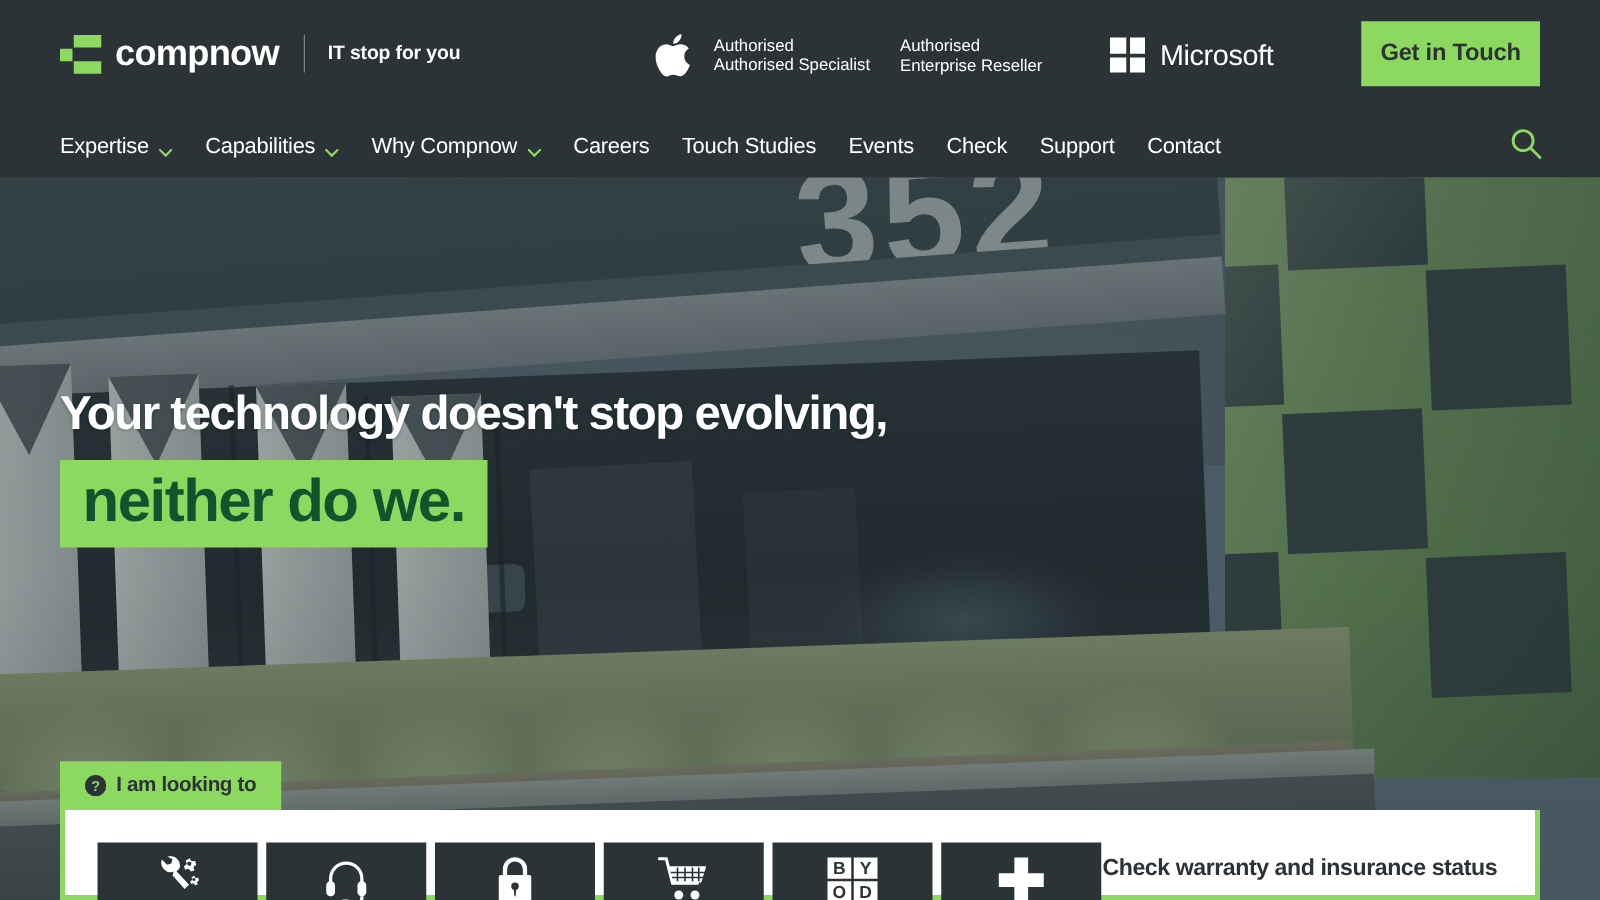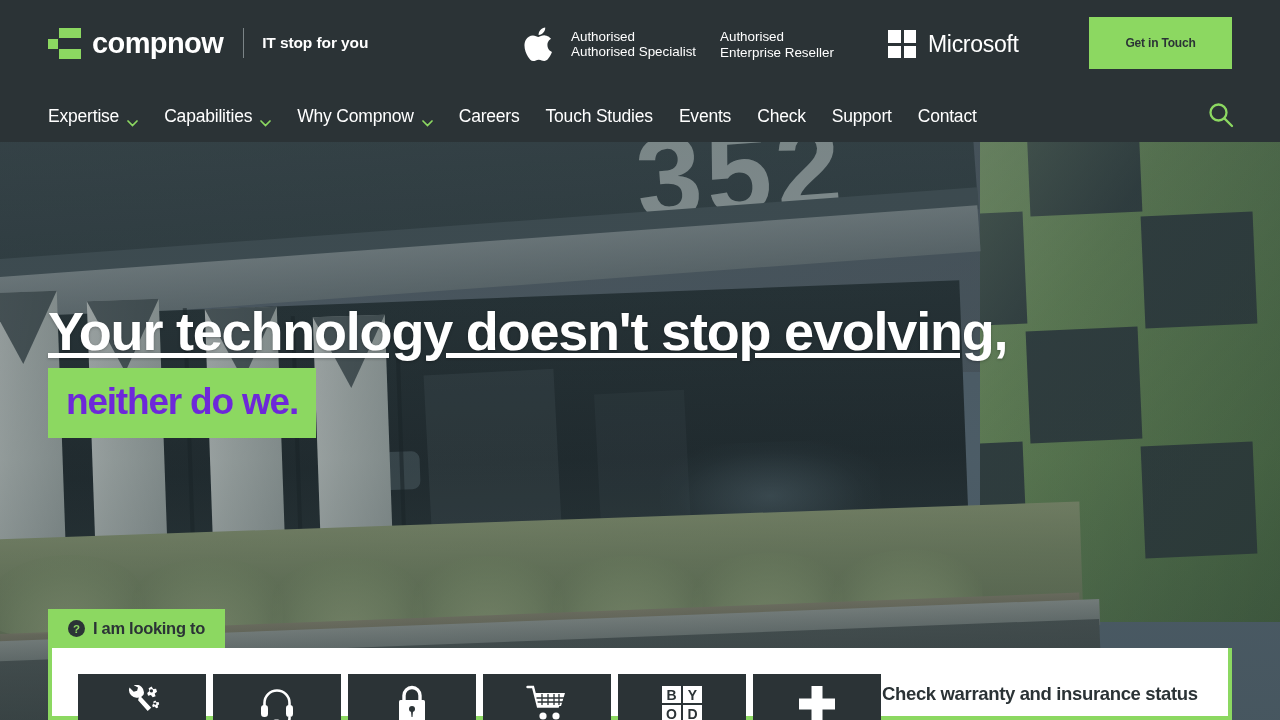--- a/index.html
+++ b/index.html
@@ -64,21 +64,21 @@
   .ms-tl { left: 0; top: 0; }
   .ms-tr { left: 15.5px; top: 0; }
   .ms-bl { left: 0; top: 15.5px; }
   .ms-br { left: 15.5px; top: 15.5px; }
   #ms-word { color: #ffffff; font-size: 23px; font-weight: 400; letter-spacing: -0.3px; }
   
   #cta-button {
     position: absolute; left: 1089px; top: 17px;
     width: 143px; height: 52px;
     background: #8cd861; border: none; cursor: pointer;
-    color: #2b3336; font-size: 12px; font-weight: 700;
+    color: #2b3336; font-size: 19px; font-weight: 700;
     font-family: "Liberation Sans", sans-serif;
     letter-spacing: -0.2px;
   }
 
   
   #navbar { position: absolute; top: 90px; left: 0; width: 1280px; height: 52px; }
   #nav-list {
     position: absolute; left: 48px; top: 0;
     display: flex; align-items: center; height: 52px; list-style: none;
   }
@@ -224,29 +224,28 @@
   }
   
   #hero-tint {
     position: absolute; inset: 0;
     background: linear-gradient(180deg, rgba(44,58,62,0.40) 0%, rgba(44,58,62,0.30) 55%, rgba(44,58,62,0.42) 100%);
   }
 
   
   #hero-copy { position: absolute; left: 48px; top: 160px; z-index: 5; }
   #hero-line1 {
-    color: #ffffff; font-size: 54px; font-weight: 700; letter-spacing: -1.2px;
+    color: #ffffff; font-size: 38px; font-weight: 700; letter-spacing: -1.2px;
     line-height: 58px; white-space: nowrap;
     text-shadow: 0 1px 3px rgba(0,0,0,0.25);
-    text-decoration: underline;
   }
   #hero-line2-wrap { margin-top: 8px; }
   #hero-line2 {
-    display: inline-block; background: #8cd861; color: #6d28d9;
-    font-size: 37px; font-weight: 700; letter-spacing: -1.2px;
+    display: inline-block; background: #8cd861; color: #14532d;
+    font-size: 48px; font-weight: 700; letter-spacing: -1.2px;
     line-height: 58px; padding: 5px 18px 7px 18px; white-space: nowrap;
   }
 
   
   #looking-tab {
     position: absolute; left: 48px; top: 609px; z-index: 12;
     height: 39px; background: #8cd861;
     display: flex; align-items: center; padding: 0 20px 0 20px;
   }
   #looking-tab .q-icon {

